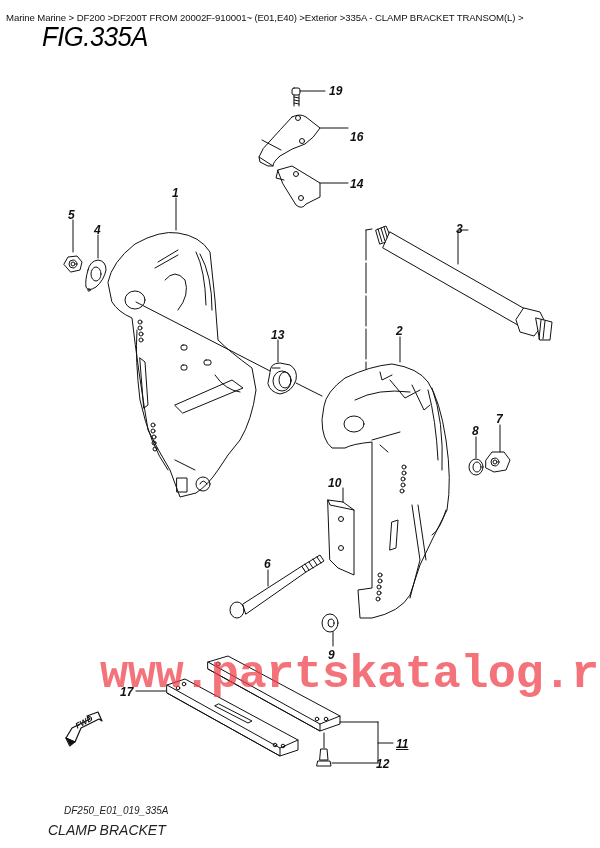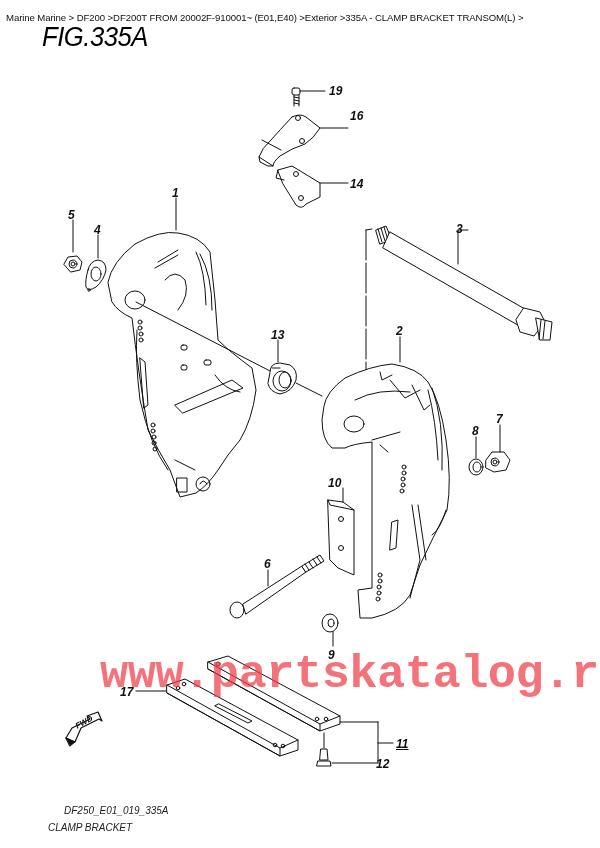--- a/index.html
+++ b/index.html
@@ -4,21 +4,21 @@
   <style>
     html, body { margin: 0; padding: 0; background: #ffffff; }
     body { width: 600px; height: 848px; position: relative; overflow: hidden; font-family: "Liberation Sans", sans-serif; }
     .breadcrumb { position: absolute; left: 6px; top: 12px; font-size: 9.6px; color: #111; white-space: nowrap; letter-spacing: -0.1px; }
     .breadcrumb a { color: #111; text-decoration: none; }
     .fig-title { position: absolute; left: 42px; top: 22px; font-size: 27px; font-style: italic; color: #000; font-weight: normal; letter-spacing: -0.5px; transform: scaleX(0.95); transform-origin: left; }
     .diagram { position: absolute; left: 0; top: 0; width: 600px; height: 848px; }
     .callout { position: absolute; font-size: 12px; font-style: italic; font-weight: bold; color: #111; font-family: "Liberation Sans", sans-serif; }
     .watermark { position: absolute; left: 100px; top: 648px; font-size: 47px; font-weight: bold; color: rgba(240, 60, 70, 0.72); font-family: Liberation Mono, monospace; letter-spacing: -0.5px; white-space: nowrap; pointer-events: none; }
     .footer-code { position: absolute; left: 64px; top: 805px; font-size: 10px; font-style: italic; color: #222; }
-    .footer-name { position: absolute; left: 48px; top: 822px; font-size: 10px; font-style: italic; color: #222; }
+    .footer-name { position: absolute; left: 48px; top: 822px; font-size: 14px; font-style: italic; color: #222; }
   </style>
 </head>
 <body>
 
 <div class="breadcrumb">
   <a>Marine Marine</a>
   <span>&gt;</span>
   <a>DF200</a>
   <span>&gt;</span><a>DF200T FROM 20002F-910001~ (E01,E40)</a>
   <span>&gt;</span><a>Exterior</a>
@@ -228,21 +228,21 @@
   <line x1="378" y1="722" x2="378" y2="763"></line>
   <line x1="378" y1="743" x2="393" y2="743"></line>
 
   <g>
     <path d="M66,738 L72,728 L90,719 L87,716 L98,712 L102,721 L99,719 L81,728 L75,742 Z" fill="#fff" stroke-width="1.2"></path>
     <path d="M66,738 L75,742 L70,746 Z" fill="#111"></path>
   </g>
 </svg>
 
 <span class="callout" style="left:329px;top:84px;">19</span>
-<span class="callout" style="left:350px;top:109px;text-align:center;">16</span>
+<span class="callout" style="left:350px;top:130px;text-align:center;">16</span>
 <span class="callout" style="left:350px;top:177px;">14</span>
 <span class="callout" style="left:172px;top:186px;">1</span>
 <span class="callout" style="left:68px;top:208px;">5</span>
 <span class="callout" style="left:94px;top:223px;">4</span>
 <span class="callout" style="left:456px;top:222px;">3</span>
 <span class="callout" style="left:396px;top:324px;">2</span>
 <span class="callout" style="left:271px;top:328px;">13</span>
 <span class="callout" style="left:496px;top:412px;">7</span>
 <span class="callout" style="left:472px;top:424px;">8</span>
 <span class="callout" style="left:328px;top:476px;">10</span>

